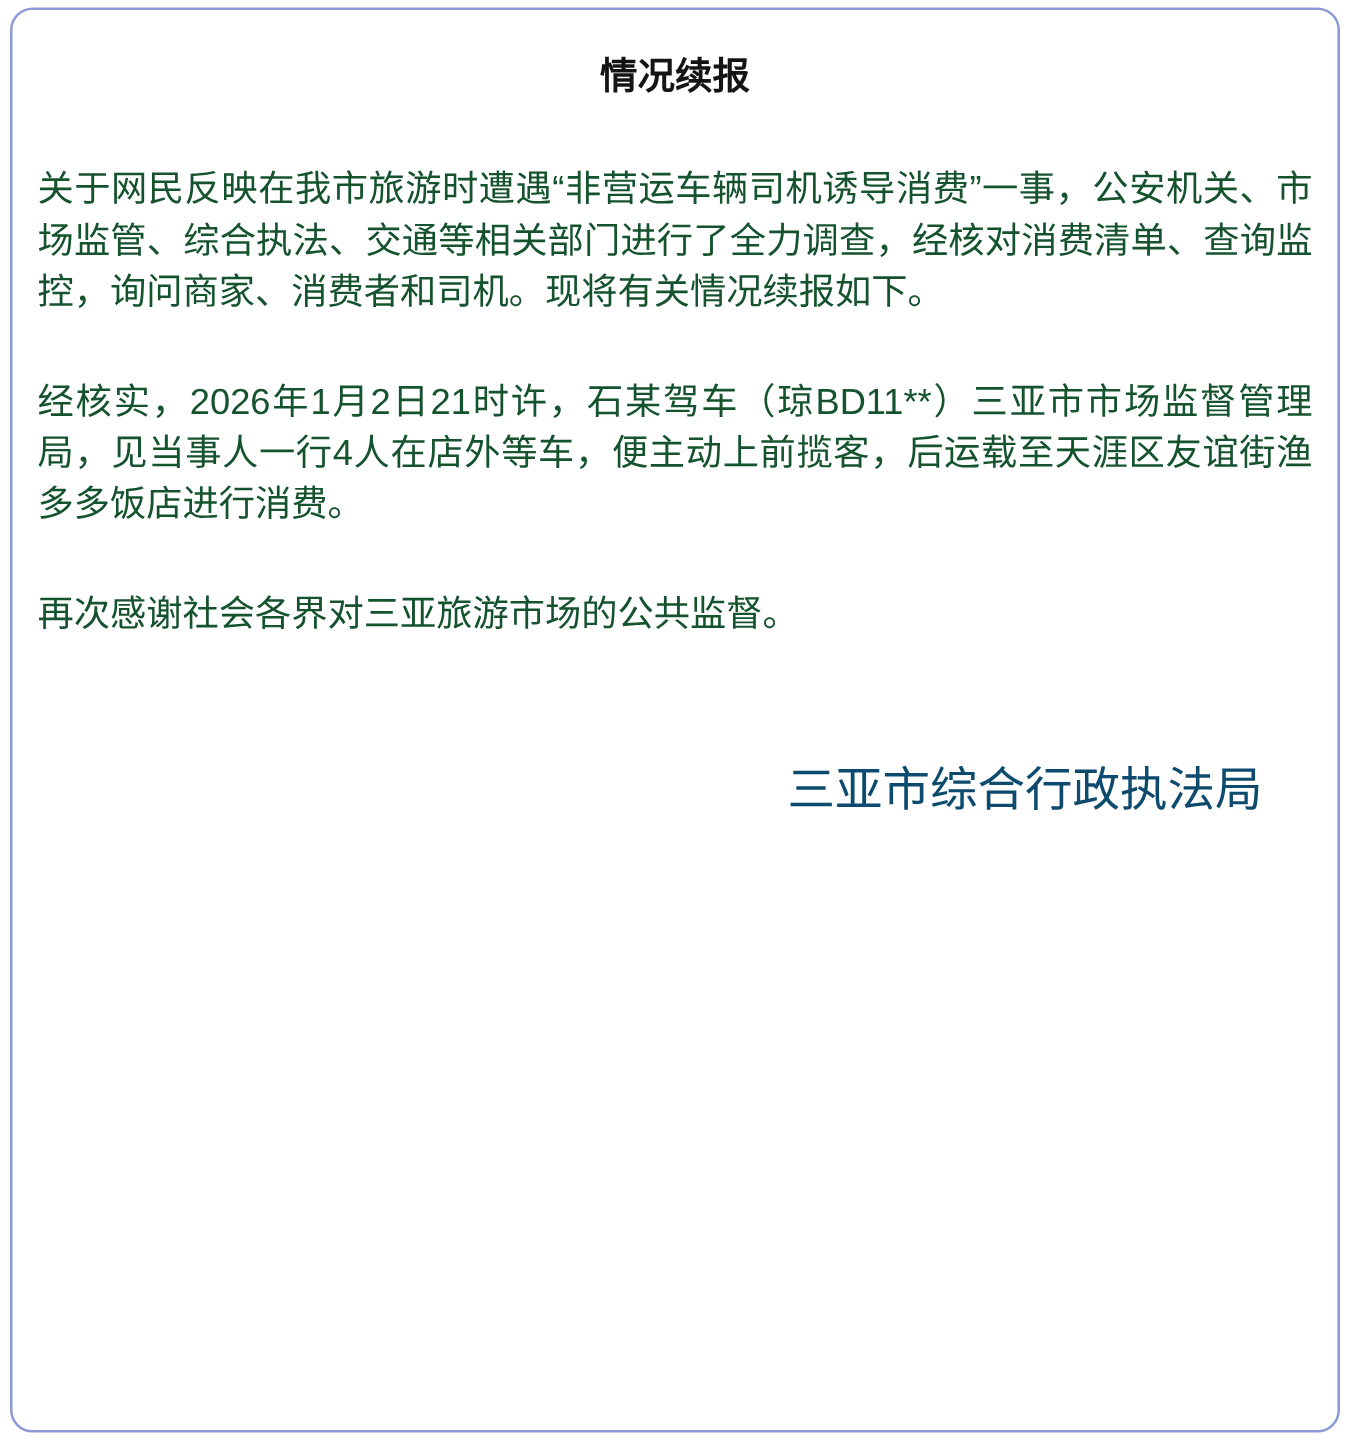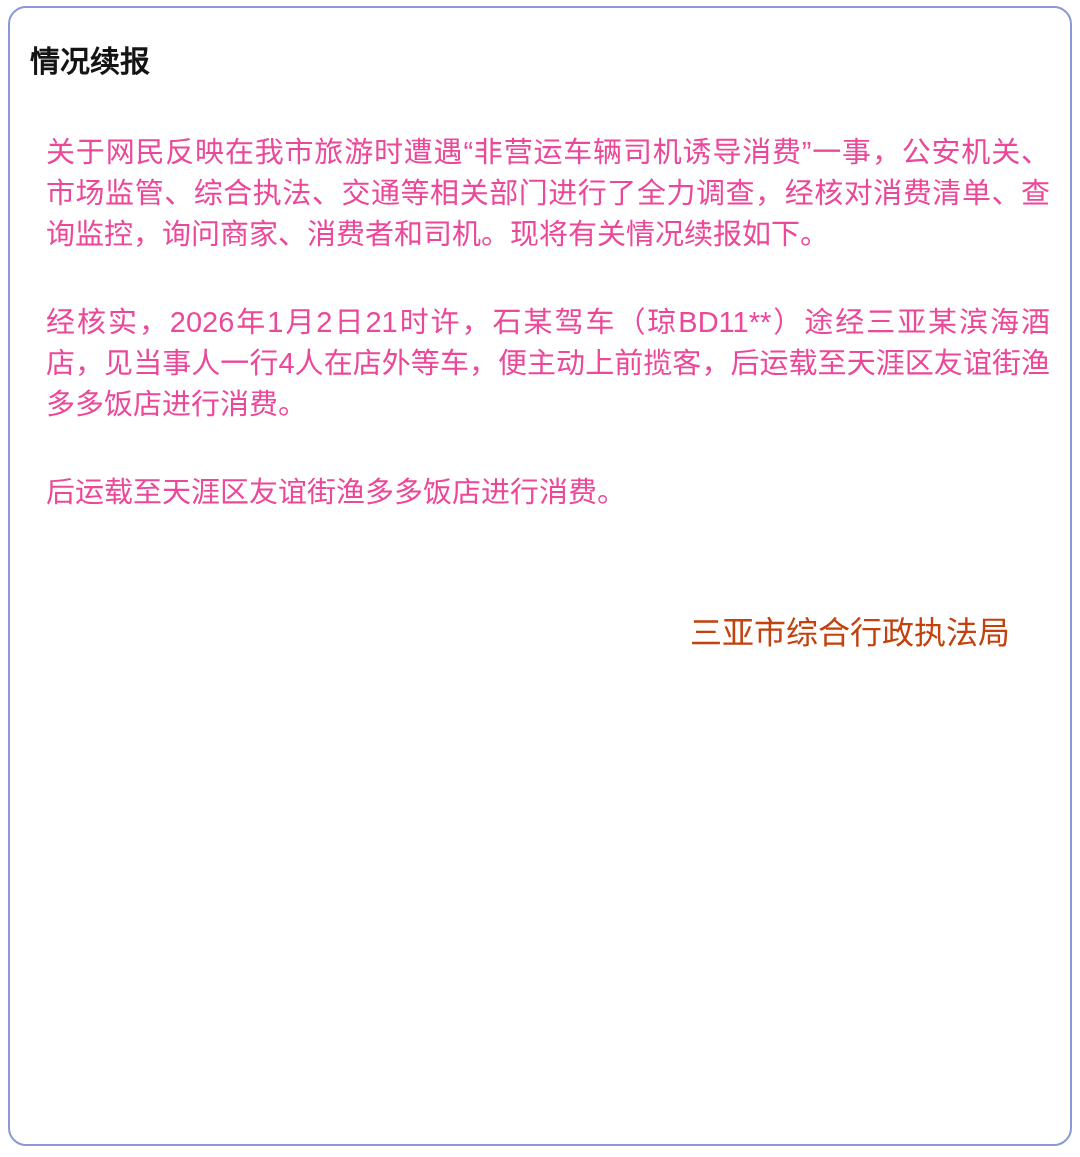--- a/index.html
+++ b/index.html
@@ -18,55 +18,56 @@
     background: #ffffff;
     border: 2px solid #8b99d6;
     border-radius: 18px;
     padding: 34px 20px 0 20px;
   }
   .title {
     font-family: "Liberation Serif", serif;
     font-weight: 700;
     font-size: 30px;
     line-height: 40px;
+    text-align: center;
     color: #141414;
     margin: 0;
   }
   .para {
     font-family: "Liberation Sans", sans-serif;
     font-size: 29px;
     line-height: 41px;
     text-align: justify;
     text-justify: inter-ideograph;
-    color: #ec4899;
-    margin: 47px 0 0 16px;
+    color: #14532d;
+    margin: 47px 0 0 0;
   }
   .para.first {
     margin-top: 50px;
   }
   .signature {
     margin-top: 95px;
     padding-right: 40px;
     text-align: right;
     font-family: "Liberation Serif", serif;
-    font-size: 32px;
+    font-size: 38px;
     line-height: 51px;
-    color: #c2410c;
+    color: #0c4a6e;
   }
 </style>
 </head>
 <body>
 
 <div class="doc">
   <h1 class="title">情况续报</h1>
 
   <p class="para first">关于网民反映在我市旅游时遭遇“非营运车辆司机诱导消费”一事，公安机关、市场监管、综合执法、交通等相关部门进行了全力调查，经核对消费清单、查询监控，询问商家、消费者和司机。现将有关情况续报如下。</p>
 
-  <p class="para">经核实，2026年1月2日21时许，石某驾车（琼BD11**）途经三亚某滨海酒店，见当事人一行4人在店外等车，便主动上前揽客，后运载至天涯区友谊街渔多多饭店进行消费。</p>
+  <p class="para">经核实，2026年1月2日21时许，石某驾车（琼BD11**）三亚市市场监督管理局，见当事人一行4人在店外等车，便主动上前揽客，后运载至天涯区友谊街渔多多饭店进行消费。</p>
 
 
 
-  <p class="para">后运载至天涯区友谊街渔多多饭店进行消费。</p>
+  <p class="para">再次感谢社会各界对三亚旅游市场的公共监督。</p>
 
   <div class="signature">
     <div>三亚市综合行政执法局</div>
   </div>
 </div>
 
 </body></html>

